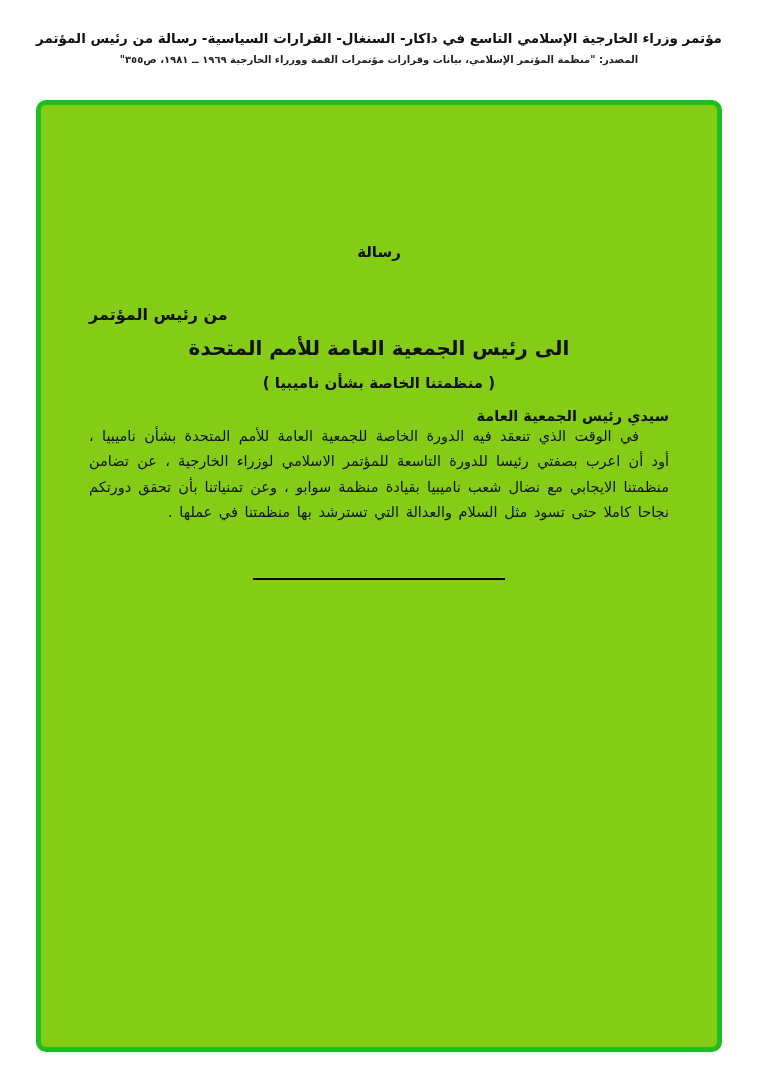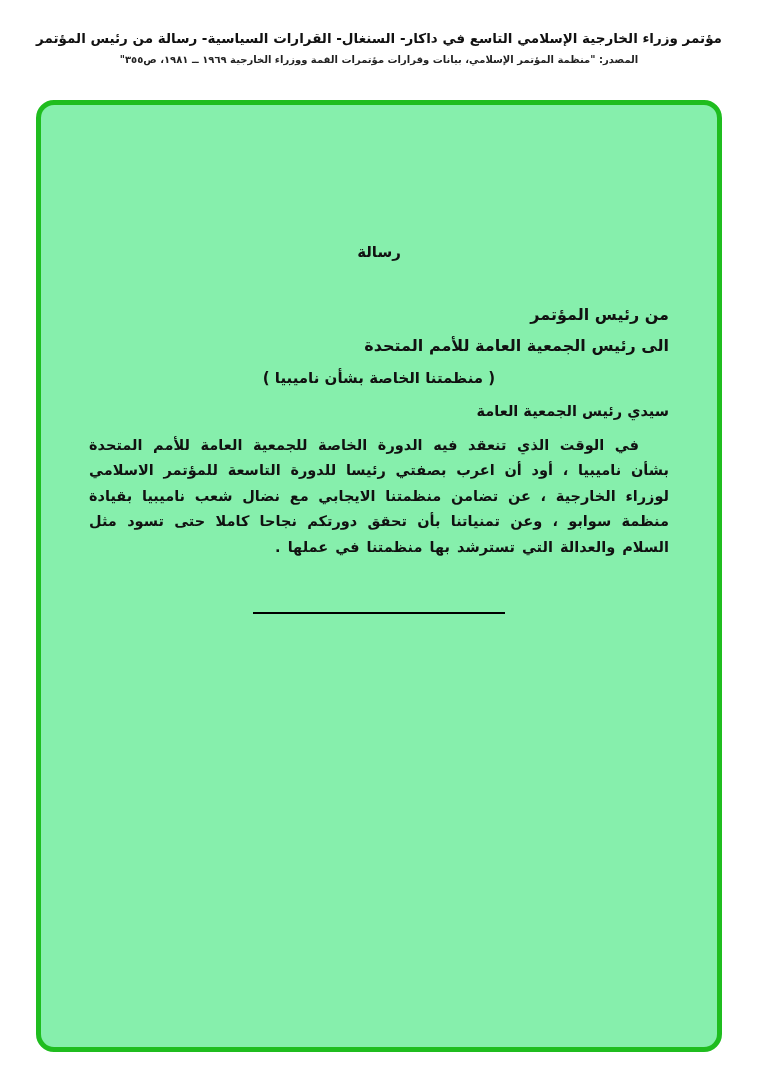--- a/index.html
+++ b/index.html
@@ -34,61 +34,60 @@
     font-size:10px;
     font-weight:bold;
     color:#222;
   }
   
   .frame{
     position:absolute;
     left:36px;right:36px;
     top:100px;bottom:26px;
     border:5px solid var(--accent);
-    border-radius:18px;
-    background:#86efac;
+    border-radius:10px;
+    background:#84cc16;
   }
   .frame-inner{
     padding:138px 48px 0 48px;
     height:100%;
   }
   
   .doc-title{
     text-align:center;
     font-size:15px;
     font-weight:bold;
   }
   .doc-sub1{
     margin-top:44px;
-    text-align:right;
+    text-align:left;
     font-size:16px;
     font-weight:bold;
   }
   .doc-sub2{
     margin-top:12px;
-    text-align:right;
-    font-size:16px;
+    text-align:center;
+    font-size:20px;
     font-weight:bold;
   }
   .doc-sub3{
     margin-top:14px;
     text-align:center;
     font-size:15px;
     font-weight:bold;
   }
   
   .salutation{
     margin-top:16px;
     font-size:14.5px;
     font-weight:bold;
   }
   .body-par{
-    margin-top:14px;
     font-size:14.5px;
-    font-weight:bold;
+    font-weight:normal;
     line-height:1.75;
     text-align:justify;
     text-indent:30px;
     word-spacing:2px;
   }
   
   .signature{
     margin-top:26px;
     width:178px;
     margin-left:0;

